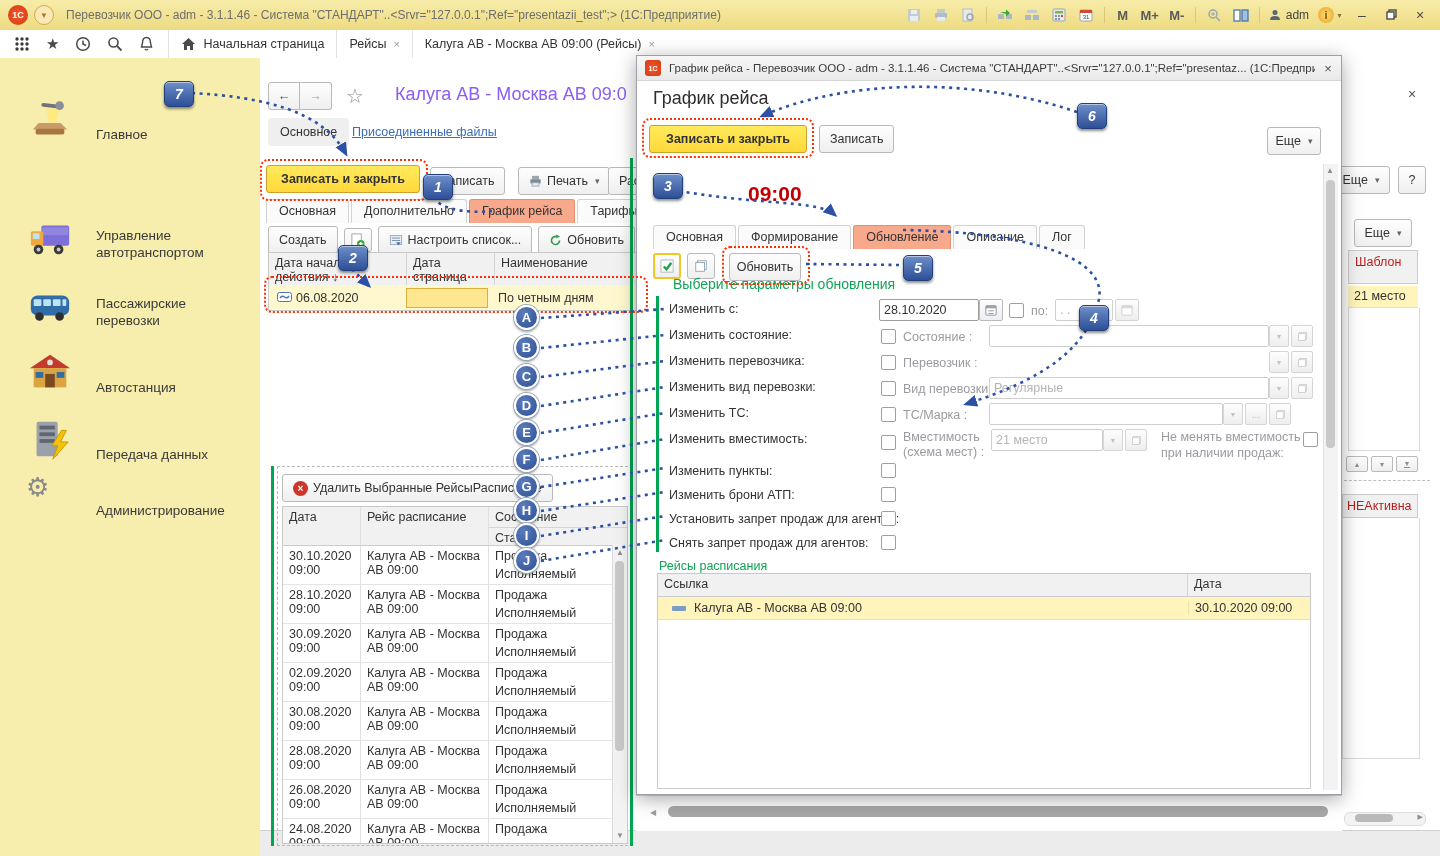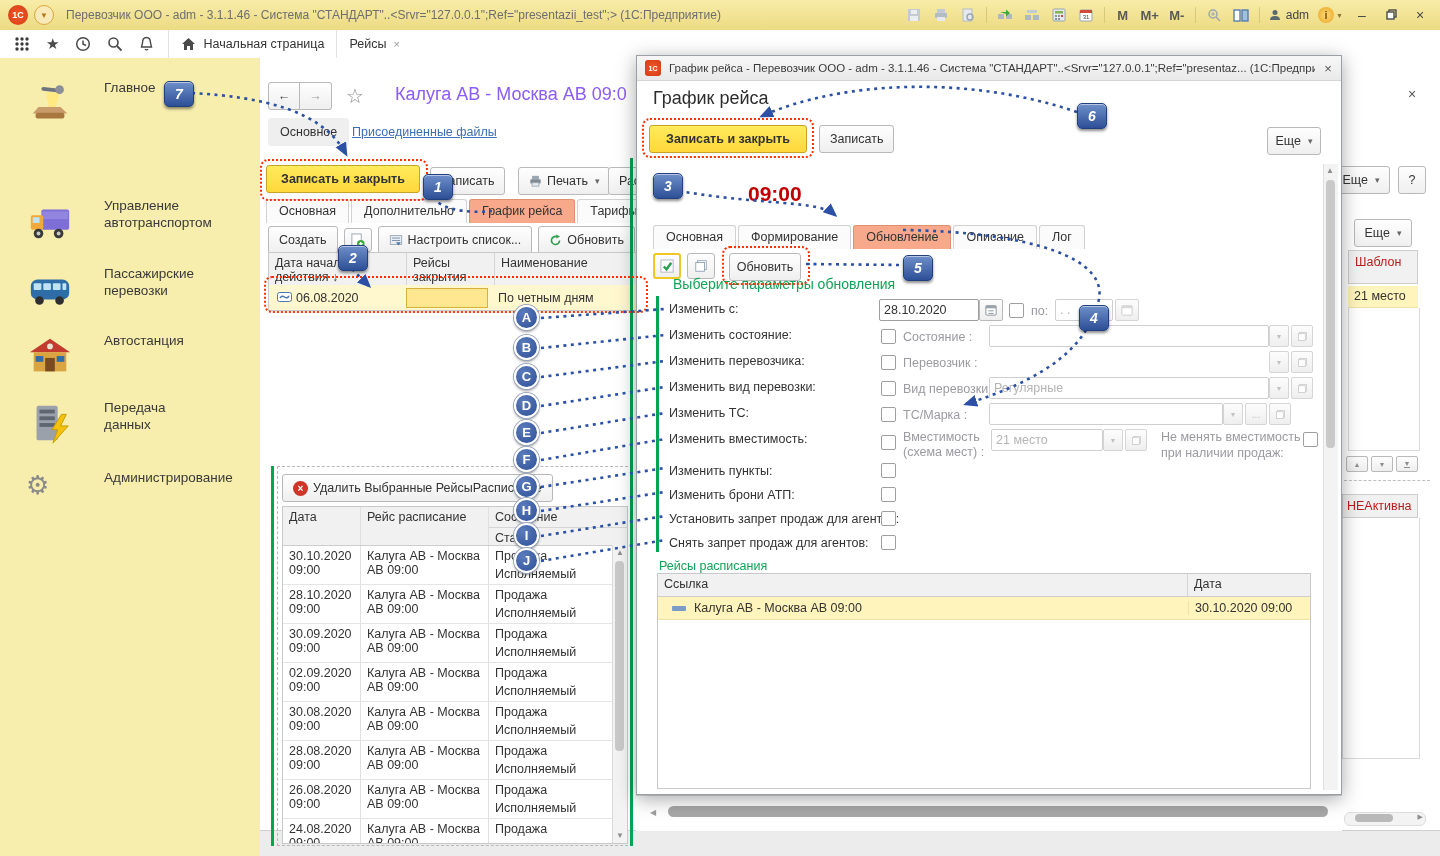--- a/index.html
+++ b/index.html
@@ -24,21 +24,21 @@
   .wctl{color:#4A4A4A;font-size:14px;width:20px;text-align:center;}
   
   .tabbar{left:0;top:30px;width:1440px;height:28px;background:#fff;border-bottom:1px solid #D9D9D9;
     display:flex;align-items:stretch;}
   .tbar-icons{display:flex;align-items:center;gap:16px;padding:0 14px;}
   .tbar-ic{color:#4A4A4A;font-size:15px;display:flex;align-items:center;}
   .tab{display:flex;align-items:center;gap:7px;padding:0 12px;border-left:1px solid #E2E2E2;font-size:12.5px;color:#333;white-space:nowrap;}
   .tab .x{color:#9A9A9A;font-size:11px;}
   
   .sidebar{left:0;top:58px;width:260px;height:798px;background:#F7EDAD;border-right:1px solid #E0D28C;}
-  .side-item{position:absolute;left:0;width:212px;display:flex;align-items:flex-start;gap:30px;padding-left:26px;box-sizing:border-box;}
+  .side-item{position:absolute;left:0;width:212px;display:flex;align-items:flex-end;gap:22px;padding-left:26px;box-sizing:border-box;}
   .side-ic{width:48px;height:48px;flex:0 0 48px;display:flex;align-items:center;justify-content:center;}
   .side-lbl{font-size:13.5px;color:#3A3A3A;line-height:1.25;}
   .gear-glyph{font-size:26px;color:#8A8A8A;}
   
   .btn{display:inline-flex;align-items:center;justify-content:center;gap:5px;background:linear-gradient(#FEFEFE,#EFEFEF);
     border:1px solid #B9B9B9;border-radius:3px;font-size:12.5px;color:#333;padding:13px 10px;height:26px;box-sizing:border-box;white-space:nowrap;}
   .btn-yellow{background:linear-gradient(#FFEB5C,#FFD83B);border:1px solid #C9A227;font-weight:bold;}
   .caret:after{content:"▾";font-size:9px;color:#666;margin-left:2px;}
   .chip{background:#EFEFEF;border-radius:3px;display:inline-flex;align-items:center;padding:0 12px;height:28px;color:#333;}
   .link{color:#3B6FB6;text-decoration:underline;}
@@ -266,20 +266,24 @@
     <div class="tab">
       <svg width="15" height="14" viewBox="0 0 15 14">
           <path d="M7.5 1 L14 7 L12 7 L12 13 L9 13 L9 9 L6 9 L6 13 L3 13 L3 7 L1 7 Z" fill="#4A4A4A"></path>
         </svg>
       <span>Начальная страница</span>
     </div>
     <div class="tab">
       <span>Рейсы</span>
       <span class="x gi gi-close"></span>
     </div>
+    <div class="tab">
+      <span>Калуга АВ - Москва АВ 09:00 (Рейсы)</span>
+      <span class="x gi gi-close"></span>
+    </div>
   </div>
 
   <div class="abs sidebar">
     <div class="side-item" style="top:22px;height:64px">
       <span class="side-ic">
           <svg width="46" height="46" viewBox="0 0 48 48">
             <polygon points="20,12 34,12 30,28 23,28" fill="#FFE87A" opacity="0.85"></polygon>
             <polygon points="6,34 42,34 35,27 12,27" fill="#C89B6A"></polygon>
             <rect x="9" y="33" width="30" height="6" rx="2" fill="#A8773F"></rect>
             <rect x="15" y="7" width="18" height="4" rx="2" fill="#6E747E" transform="rotate(6 24 9)"></rect>
@@ -407,21 +411,21 @@
           <svg width="13" height="13" viewBox="0 0 16 16">
             <path d="M13 8 A5 5 0 1 1 9.5 3.2" fill="none" stroke="#2E9E4F" stroke-width="2"></path>
             <polygon points="9,0.5 13.5,3 9,5.5" fill="#2E9E4F"></polygon>
           </svg>
           <span>Обновить</span>
         </button>
     </div>
 
     <div class="abs sch-head" style="left:8px;top:194px;width:372px;height:33px">
       <div class="cell" style="width:138px;border-right:1px solid #D5D5D5;line-height:1.15"><span>Дата начала действия</span> <span class="gi gi-sort" style="color:#555"></span></div>
-      <div class="cell" style="width:88px;border-right:1px solid #D5D5D5">Рейсы закрытия</div>
+      <div class="cell" style="width:88px;border-right:1px solid #D5D5D5">Дата страница</div>
       <div class="cell" style="flex:1">Наименование</div>
     </div>
     <div class="abs sch-row" style="left:8px;top:227px;width:372px;height:25px;align-items:center">
       <span style="margin:0 4px 0 8px"><svg width="15" height="10" viewBox="0 0 15 10">
             <rect x="0.5" y="0.5" width="14" height="9" rx="2" fill="#fff" stroke="#4A78B0"></rect>
             <path d="M3 6 Q5 3 7.5 5 Q10 7 12 4" fill="none" stroke="#4A78B0" stroke-width="1.4"></path>
           </svg></span>
       <span style="width:110px">06.08.2020</span>
       <span style="width:80px;height:18px;background:#FFE792;border:1px solid #D9B13B;margin-right:10px"></span>
       <span>По четным дням</span>

